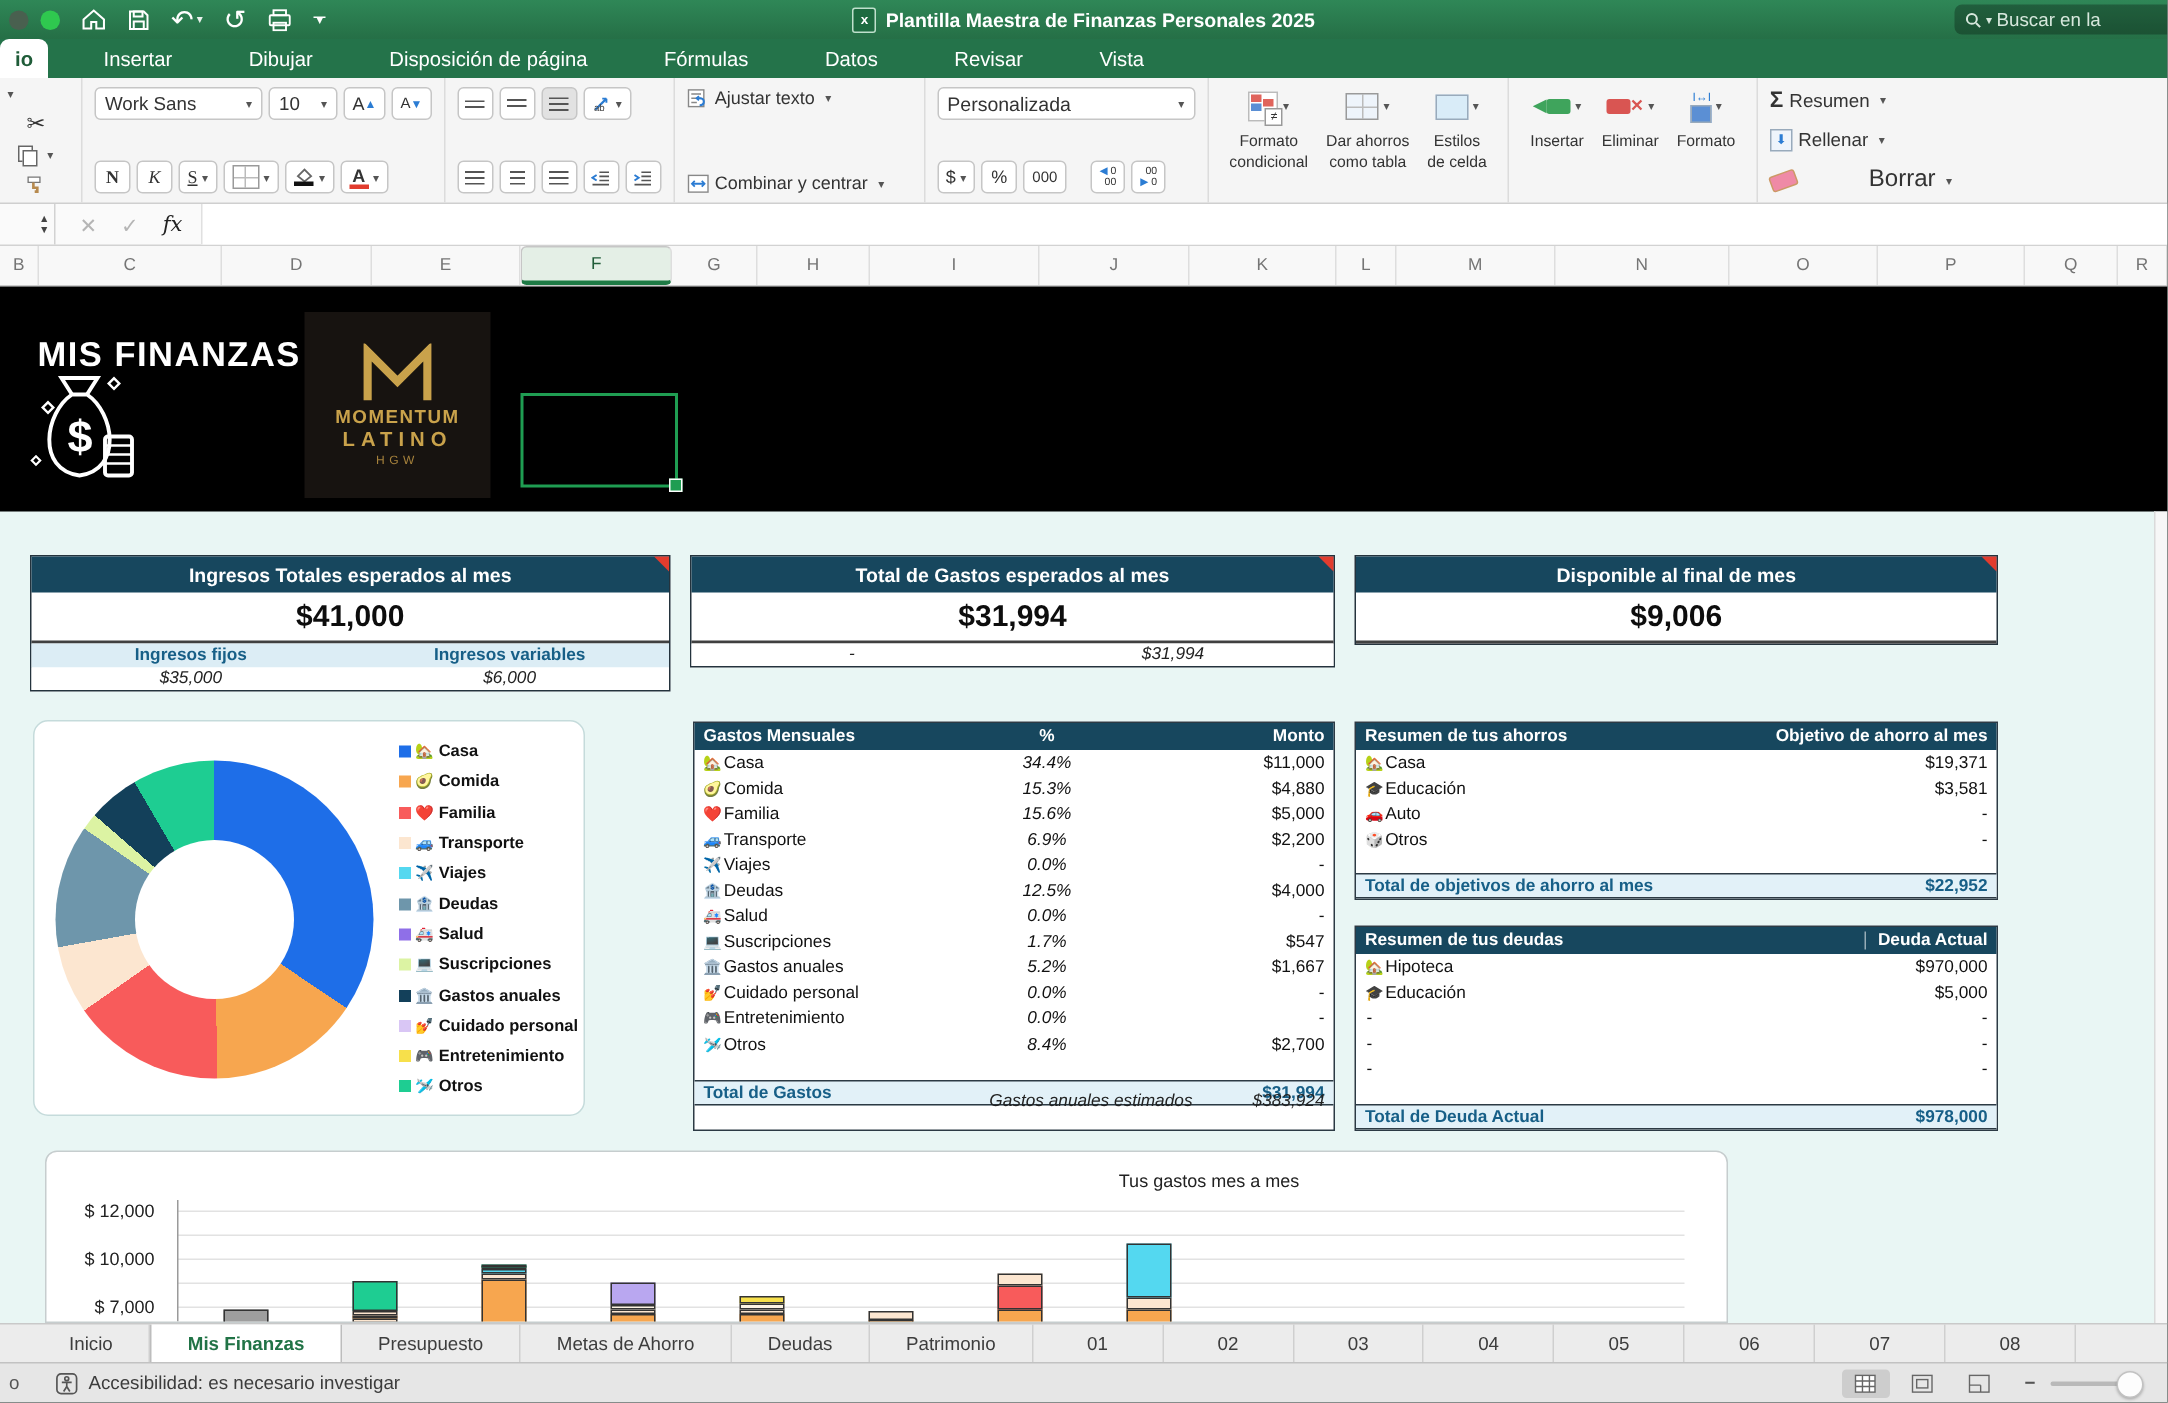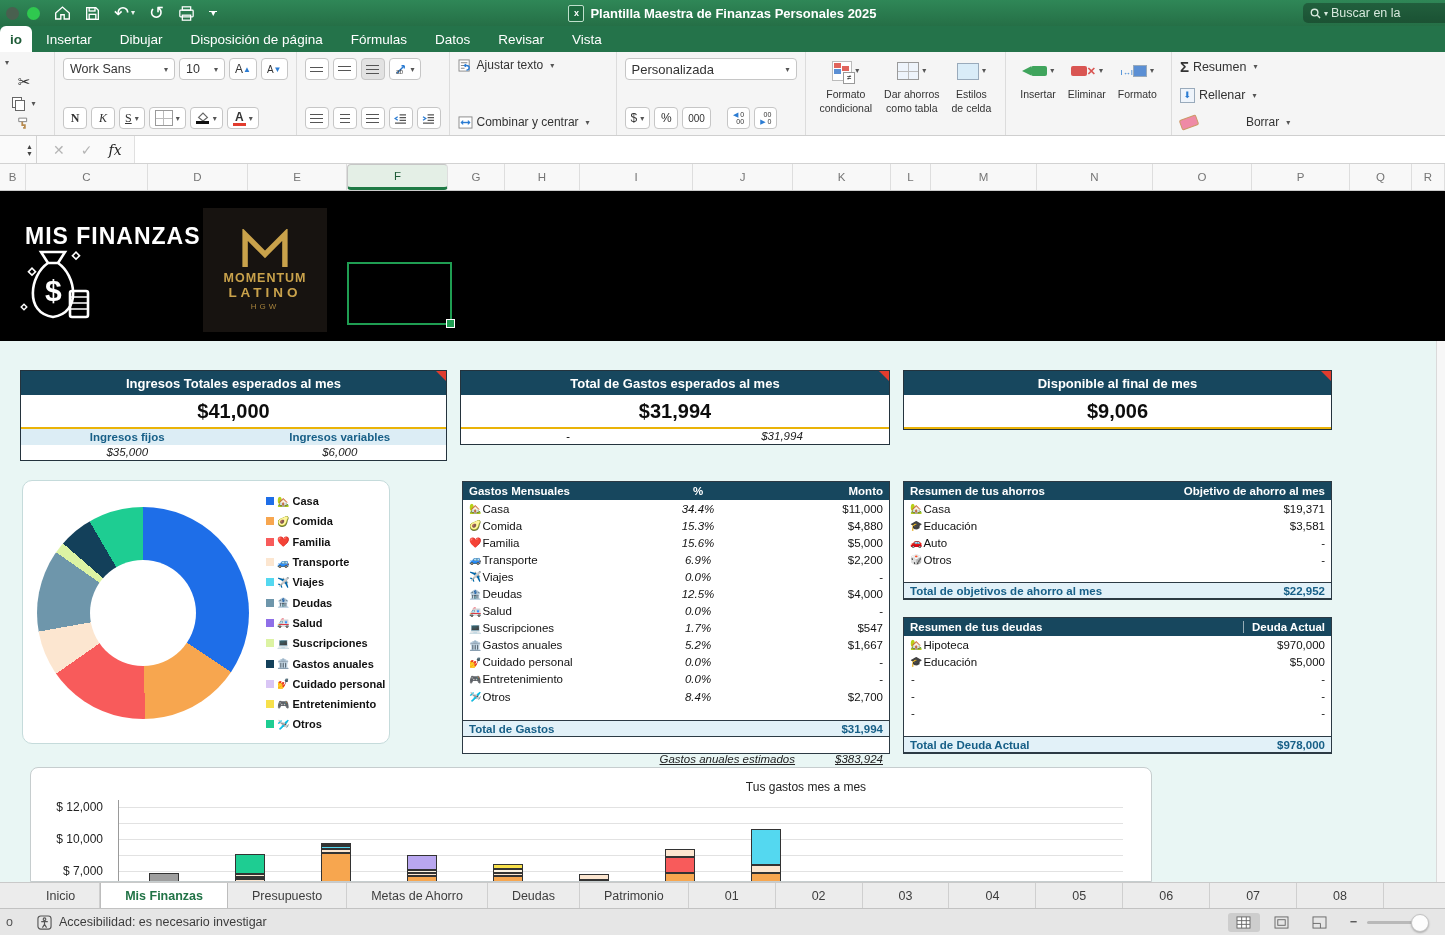--- a/index.html
+++ b/index.html
@@ -17,21 +17,21 @@
   .tbicon svg{display:block;}
   .tb-dd{font-size:8px;margin-left:2px;opacity:.9;}
   .titlewrap{position:absolute;left:0;right:0;top:0;height:26px;display:flex;align-items:center;justify-content:center;gap:6px;pointer-events:none;}
   .docicon{width:14px;height:15px;background:#1d6b40;border:1px solid #bfe0cc;border-radius:2px;
     color:#fff;font-size:9px;font-weight:bold;display:flex;align-items:center;justify-content:center;}
   .titletext{font-size:13px;font-weight:bold;}
   .search{position:absolute;right:0;top:3px;width:135px;height:20px;background:rgba(0,0,0,.28);
     border-radius:5px 0 0 5px;display:flex;align-items:center;gap:3px;padding-left:7px;color:#d7e8dd;font-size:12.5px;overflow:hidden;}
 
   
-  .tabsrow{position:absolute;left:0;top:26px;width:1445px;height:26px;background:#24734a;display:flex;align-items:flex-end;}
+  .tabsrow{position:absolute;left:0;top:26px;width:1445px;height:26px;background:#24734a;display:flex;align-items:flex-end;gap:23px;}
   .rtab{color:#fff;font-size:13.5px;padding:0 14px;height:26px;display:flex;align-items:center;}
   .rtab.active{background:#fff;color:#1f5c38;font-weight:bold;border-radius:6px 6px 0 0;padding:0 10px;}
 
   
   .ribbon{position:absolute;left:0;top:52px;width:1445px;height:84px;background:#f5f5f5;
     border-bottom:1px solid #cfcfcf;display:flex;box-sizing:border-box;color:#333;}
   .rgroup{padding:6px 8px;border-right:1px solid #dcdcdc;display:flex;flex-direction:column;justify-content:space-between;}
   .rrow{display:flex;align-items:center;gap:4px;}
   .btn{background:#fff;border:1px solid #c6c6c6;border-radius:4px;height:22px;display:inline-flex;
        align-items:center;justify-content:center;font-size:12px;color:#333;padding:0 5px;box-sizing:border-box;}
@@ -77,21 +77,21 @@
   .logo .l1{font-size:12.5px;font-weight:bold;letter-spacing:1px;margin-top:4px;}
   .logo .l2{font-size:13.5px;font-weight:bold;letter-spacing:4px;}
   .logo .l3{font-size:8px;letter-spacing:3px;color:#a6823c;margin-top:2px;}
   .selcell{position:absolute;left:347px;top:71px;width:101px;height:59px;border:2px solid #1f9d52;}
   .handle{position:absolute;right:-5px;bottom:-5px;width:7px;height:7px;background:#1f9d52;border:1px solid #fff;}
 
   
   .card{position:absolute;top:370px;background:#fff;border:1px solid #24333d;box-sizing:border-box;}
   .card-h{height:24px;background:#17475E;color:#fff;font-weight:bold;font-size:13px;display:flex;align-items:center;justify-content:center;position:relative;}
   .tri{position:absolute;top:0;right:0;border-left:10px solid transparent;border-top:10px solid #e23c2e;}
-  .card-v{height:32px;display:flex;align-items:center;justify-content:center;font-size:20px;font-weight:bold;color:#0d0d0d;border-bottom:2px solid #eab308;}
+  .card-v{height:32px;display:flex;align-items:center;justify-content:center;font-size:20px;font-weight:bold;color:#0d0d0d;border-bottom:2px solid #404040;}
   .card-cols{display:flex;height:16px;background:#dcedf5;}
   .card-col{flex:1;text-align:center;font-size:11.5px;font-weight:bold;color:#175F87;line-height:16px;}
   .card-vals{display:flex;height:15px;background:#fff;}
   .card-val{flex:1;text-align:center;font-size:11.5px;font-style:italic;color:#222;line-height:15px;}
   .card-msg{height:31px;background:#dcedf5;display:flex;align-items:center;padding:0 3px;font-size:11.5px;font-weight:bold;color:#175F87;white-space:nowrap;overflow:hidden;}
 
   
   .donutcard{position:absolute;left:22px;top:480px;width:368px;height:264px;background:#fff;border:1px solid #c5dbdb;border-radius:10px;box-sizing:border-box;}
   .donut{position:absolute;left:14px;top:26px;width:212px;height:212px;border-radius:50%;}
   .hole{position:absolute;left:53px;top:53px;width:106px;height:106px;border-radius:50%;background:#fff;}
@@ -404,21 +404,21 @@
       <span class="bigbtn">
         <span class="ic">
             <span style="width:16px;height:10px;background:#d95552;border-radius:2px;"></span>
             <span style="color:#d95552;font-weight:bold;font-size:11px;">✕</span>
             <span class="dd">▾</span>
           </span>
         <span>Eliminar</span>
       </span>
       <span class="bigbtn">
         <span class="ic">
-            <span style="display:flex;flex-direction:row;align-items:flex-end;">
+            <span style="display:flex;flex-direction:column;align-items:flex-end;">
               <span style="font-size:8px;color:#2b7cd3;">I↔I</span>
               <span style="width:12px;height:10px;background:#5b8fd4;border:1px solid #9ab;"></span>
             </span>
             <span class="dd">▾</span>
           </span>
         <span>Formato</span>
       </span>
     </div>
 
     <div class="rgroup" style="border-right:none;">
@@ -427,21 +427,21 @@
           <span style="font-size:12.5px;">Resumen</span>
           <span class="dd">▾</span>
         </div>
       <div class="rrow">
           <span style="width:13px;height:13px;border:1px solid #9ab;background:#eef4fb;color:#2b7cd3;font-size:9px;display:inline-flex;align-items:center;justify-content:center;">⬇</span>
           <span style="font-size:12.5px;">Rellenar</span>
           <span class="dd">▾</span>
         </div>
       <div class="rrow">
           <span class="eraser"></span>
-          <span style="font-size:12px;padding-left:44px;">Borrar</span>
+          <span style="font-size:16px;padding-left:44px;">Borrar</span>
           <span class="dd">▾</span>
         </div>
     </div>
   </div>
 
   <div class="fbar">
     <div class="namebox">
         <span class="spin">
           <span>▲</span>
           <span>▼</span>
@@ -703,21 +703,21 @@
             <span>Otros</span>
           </div>
           <span class="pct">8.4%</span>
           <span class="amt">$2,700</span>
         </div>
       </div>
     <div class="ft-total" style="top:238px;">
       <span>Total de Gastos</span>
         <span>$31,994</span>
     </div>
-    <div class="ft-annual" style="top:269px;text-decoration:underline;">
+    <div class="ft-annual" style="top:244px;">
       <span>Gastos anuales estimados</span>
         <span>$383,924</span>
     </div>
   </div>
 
   <div class="ftable" style="left:903px;top:481px;width:429px;height:119px;">
     <div class="ft-h">
       <span class="t">Resumen de tus ahorros</span>
       <span>Objetivo de ahorro al mes</span>
     </div>

